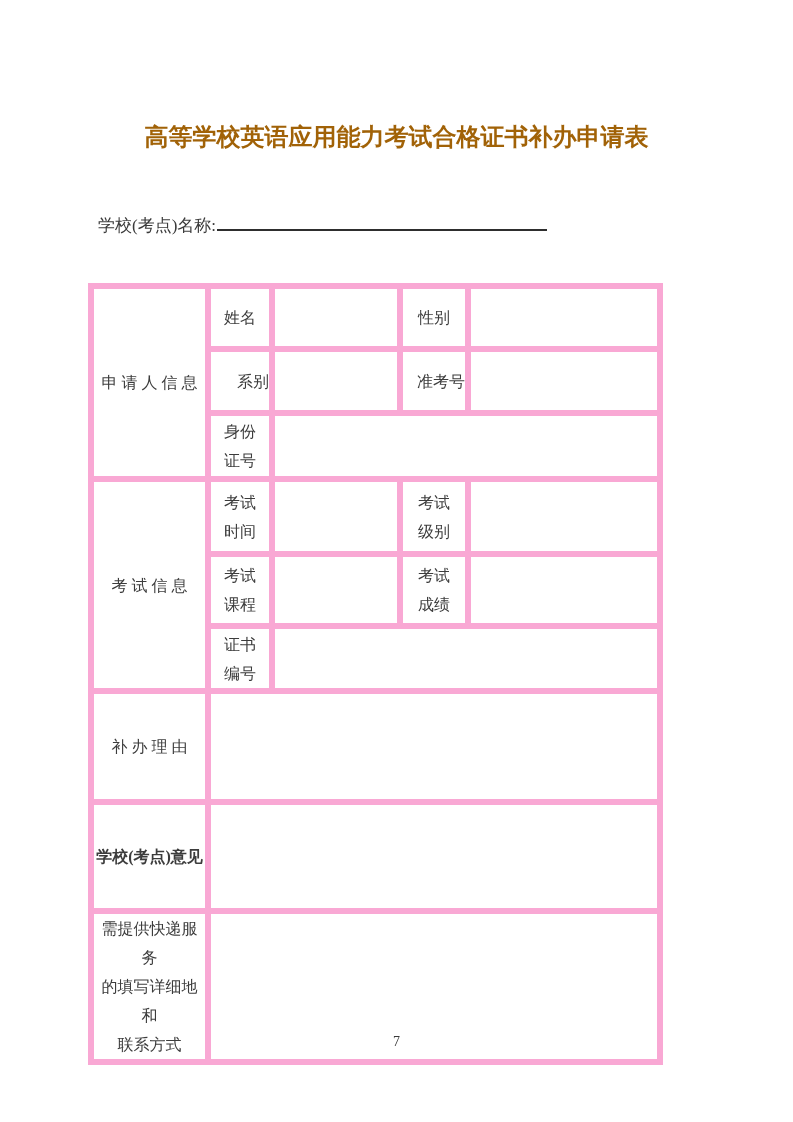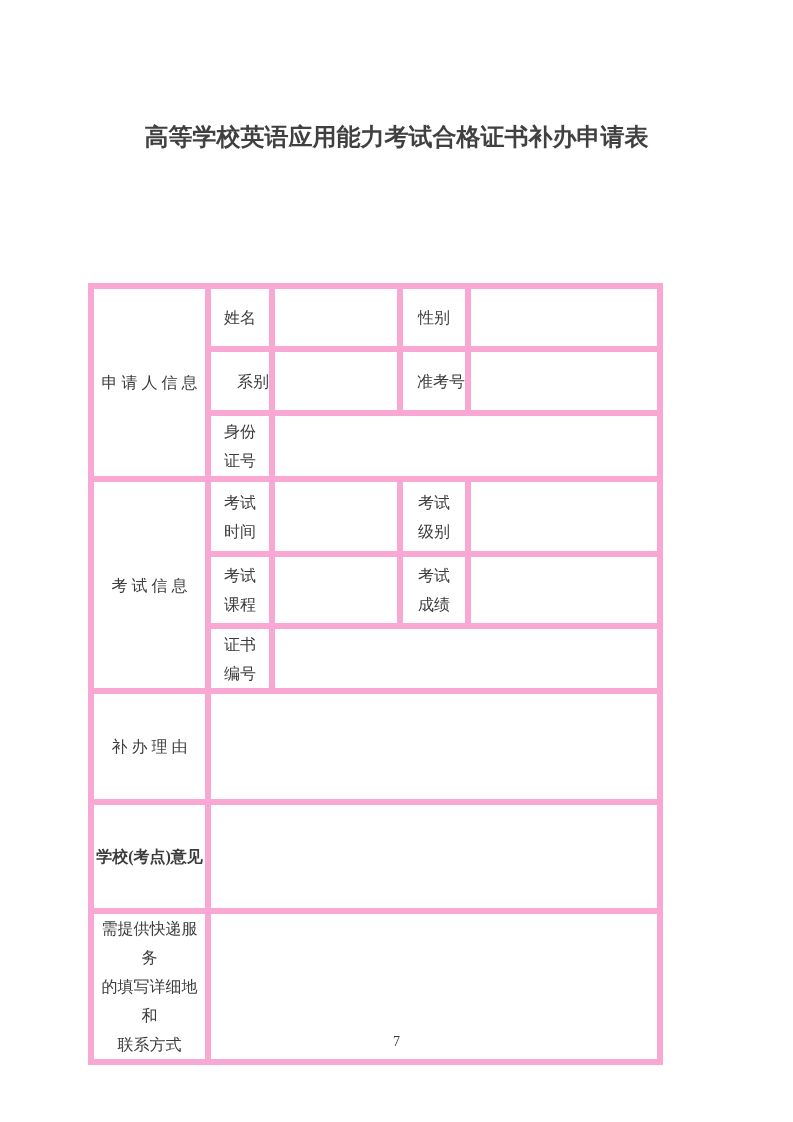--- a/index.html
+++ b/index.html
@@ -14,21 +14,21 @@
     overflow: hidden;
   }
   .title {
     position: absolute;
     top: 121px;
     left: 0;
     width: 100%;
     text-align: center;
     font-size: 24px;
     font-weight: bold;
-    color: #404040;
+    color: #a16207;
     letter-spacing: 0px;
     white-space: nowrap;
   }
   .school-line {
     position: absolute;
     top: 212px;
     left: 98px;
     font-size: 17px;
     color: #3a3a3a;
     white-space: nowrap;
@@ -84,20 +84,21 @@
     color: #3a3a3a;
   }
 </style>
 </head>
 <body>
 
 <div class="page">
 
   <div class="title">高等学校英语应用能力考试合格证书补办申请表</div>
 
+  <div class="school-line"><span>学校(考点)名称:</span><span class="school-underline"></span></div>
 
   <table class="form-table">
     <colgroup>
       <col style="width:117px">
       <col style="width:64px">
       <col style="width:128px">
       <col style="width:68px">
       <col style="width:192px">
     </colgroup>
     <tbody>

